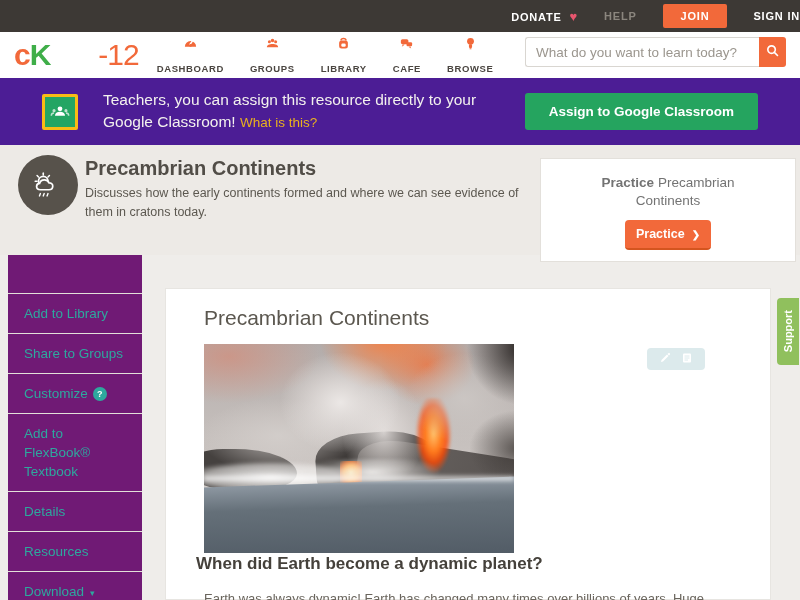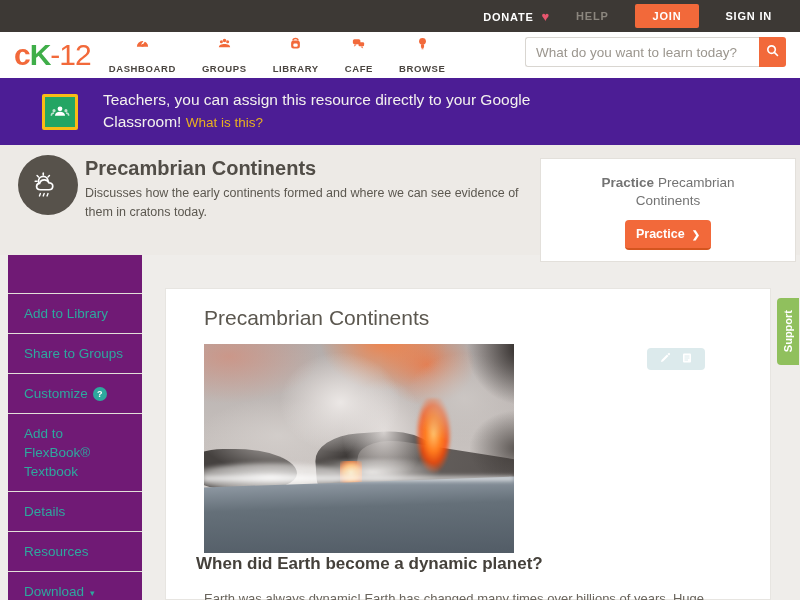--- a/index.html
+++ b/index.html
@@ -1,34 +1,34 @@
 <!DOCTYPE html>
 <html><head>
 <meta charset="utf-8">
 <style>
   * { margin:0; padding:0; box-sizing:border-box; }
   body { font-family:"Liberation Sans", sans-serif; background:#ddd; }
   .screen { position:relative; width:800px; height:600px; overflow:hidden; background:#efedea; }
 
   
   .topbar { position:absolute; top:0; left:0; width:800px; height:32px; background:#3d3935;
-            display:flex; align-items:center; justify-content:flex-end; gap:26px; padding-right:28px; }
+            display:flex; align-items:center; justify-content:flex-end; gap:26px; padding-right:0; }
   .topbar .tb-link { color:#fff; font-size:11px; font-weight:bold; letter-spacing:.8px; cursor:pointer; }
   .topbar .tb-help { color:#8b867e; }
   .topbar .tb-heart { color:#e8566e; font-size:13px; margin-left:4px; }
   .tb-join { background:#f2693a; color:#fff; font-size:11px; font-weight:bold; letter-spacing:.8px;
              padding:6px 18px; border-radius:2px; cursor:pointer; }
 
   
   .mainnav { position:absolute; top:32px; left:0; width:800px; height:46px; background:#fff;
              display:flex; align-items:center; padding:0 14px; }
   .logo { font-size:30px; font-weight:bold; letter-spacing:-1px; margin-right:18px; cursor:pointer; }
   .logo .lg-c { color:#f2693a; }
   .logo .lg-k { color:#3fae49; }
-  .logo .lg-rest { color:#f2693a; font-weight:normal; }
+  .logo .lg-rest { color:#f2693a; font-weight:normal;margin-left:48px; }
   .nav-items { display:flex; gap:26px; }
   .nav-item { display:flex; flex-direction:column; align-items:center; gap:8px; cursor:pointer;justify-content:space-between; }
   .nav-item svg { width:17px; height:15px; }
   .nav-item .nv-label { font-size:9.5px; font-weight:bold; color:#4a4540; letter-spacing:.6px; }
   .searchwrap { margin-left:auto; display:flex; height:36px; }
   .search-input { width:234px; height:30px; border:1px solid #d9d6d1; border-right:none; border-radius:3px 0 0 3px;
                   padding:0 10px; font-size:13.5px; color:#55504a; font-family:"Liberation Sans", sans-serif; }
   .search-input::placeholder { color:#9b968e; }
   .search-btn { width:27px; height:30px; background:#f2693a; border:none; border-radius:0 3px 3px 0;
                 display:flex; align-items:center; justify-content:center; cursor:pointer; }
@@ -205,20 +205,21 @@
             <path d="M2.5 16c0-2 1.4-3 3-3" fill="none" stroke="#bfe3cf" stroke-width="1.6"></path>
             <circle cx="18.5" cy="10.5" r="1.7" fill="#bfe3cf"></circle>
             <path d="M21.5 16c0-2-1.4-3-3-3" fill="none" stroke="#bfe3cf" stroke-width="1.6"></path>
           </svg>
       </div>
     </div>
     <div class="banner-text">
       <span>Teachers, you can assign this resource directly to your Google Classroom!</span>
       <span class="banner-link">What is this?</span>
     </div>
+    <div class="assign-btn">Assign to Google Classroom</div>
   </div>
 
   <div class="res-header">
     <div class="subject-circle">
       <svg viewBox="0 0 40 40" width="38" height="38">
         <circle cx="15" cy="16" r="5" fill="none" stroke="#fff" stroke-width="1.8"></circle>
         <g stroke="#fff" stroke-width="1.6" stroke-linecap="round">
           <line x1="15" y1="7.5" x2="15" y2="9.5"></line>
             <line x1="8.5" y1="10" x2="10" y2="11.5"></line>
           <line x1="6.5" y1="16" x2="8.5" y2="16"></line>

